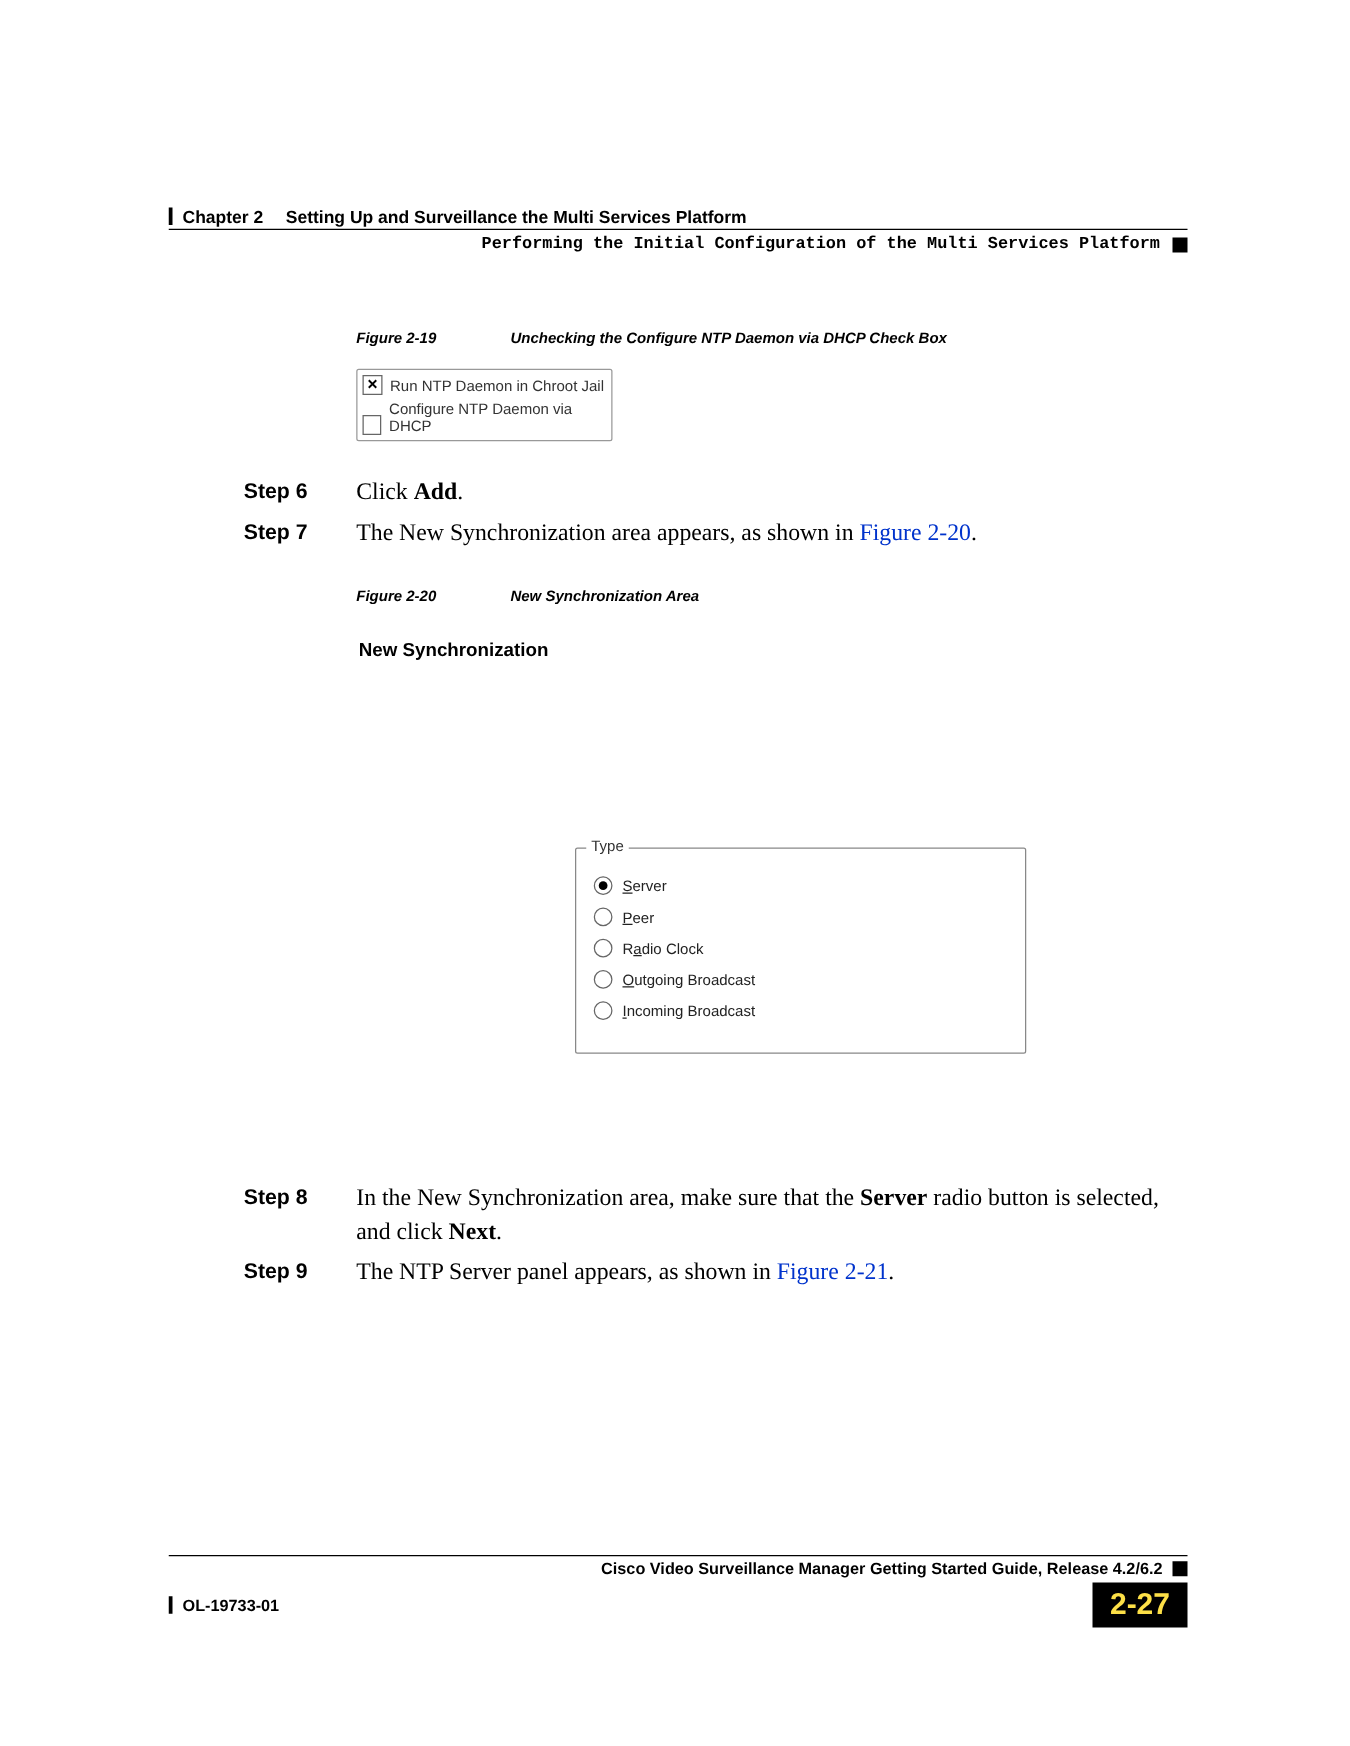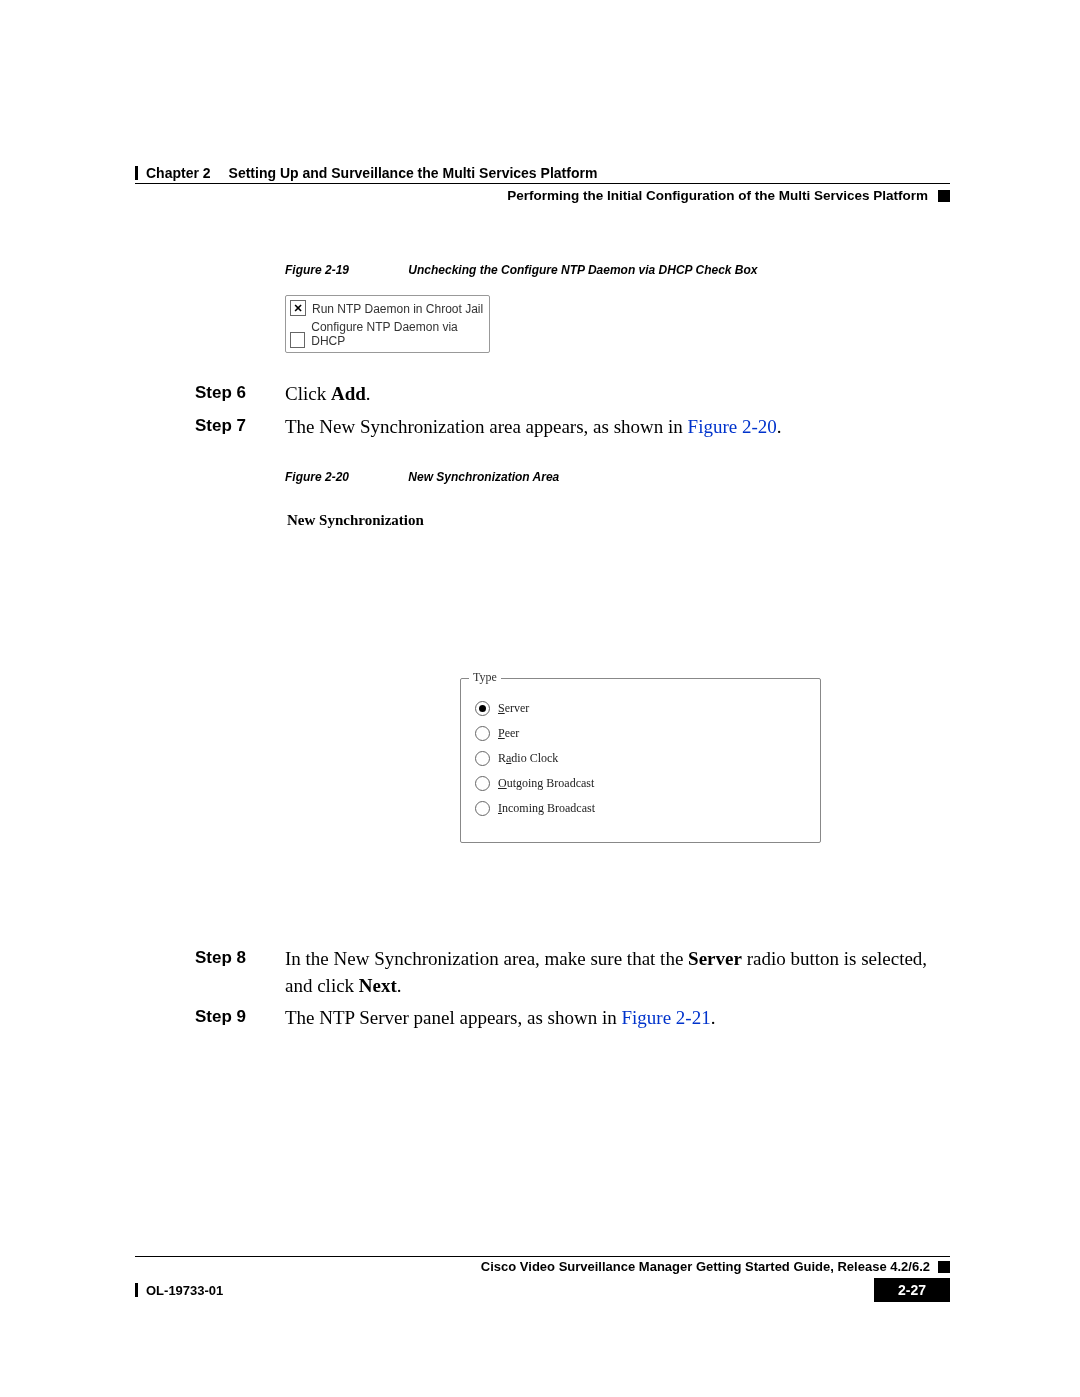--- a/index.html
+++ b/index.html
@@ -30,21 +30,21 @@
   .bar-v {
     width: 3px;
     height: 14px;
     background: #000;
     margin-right: 8px;
   }
   .subheader-line {
     display:flex;
     justify-content: flex-end;
     align-items: center;
-    font-family: Liberation Sans, sans-serif;
+    font-family: Liberation Mono, monospace;
     font-size: 13.5px;
     font-weight: bold;
     margin-top: 4px;
   }
   .subheader-line .block {
     width: 12px;
     height: 12px;
     background: #000;
     margin-left: 10px;
   }
@@ -112,21 +112,21 @@
     flex: 1;
   }
   .bold { font-weight: bold; }
   .link { color: #0033cc; }
   .sync-panel {
     margin-left:150px;
     width: 525px;
     height: 420px;
     background:#fff;
     position: relative;
-    font-family: Liberation Serif, serif;
+    font-family: Liberation Sans, sans-serif;
   }
   .sync-title {
     font-weight: bold;
     font-size: 15px;
     padding: 4px 2px 10px 2px;
   }
   .type-box {
     position:absolute;
     left: 175px;
     top: 170px;
@@ -189,23 +189,23 @@
     font-weight:bold;
     margin-top:4px;
   }
   .footer-row2 .left {
     display:flex;align-items:flex-start;
   }
   .footer-row2 .vbar {
     width:3px;height:14px;background:#000;margin-right:8px;
   }
   .page-num {
-    background:#000;color:#ffffff;
-    padding:4px 24px;
-    font-size:14px;
+    background:#000;color:#fde047;
+    padding:4px 14px;
+    font-size:24px;
     font-family: Arial, sans-serif;
     font-weight:bold;
   }
 </style>
 </head>
 <body>
 
 <div class="page">
 
   <div class="header-line">

